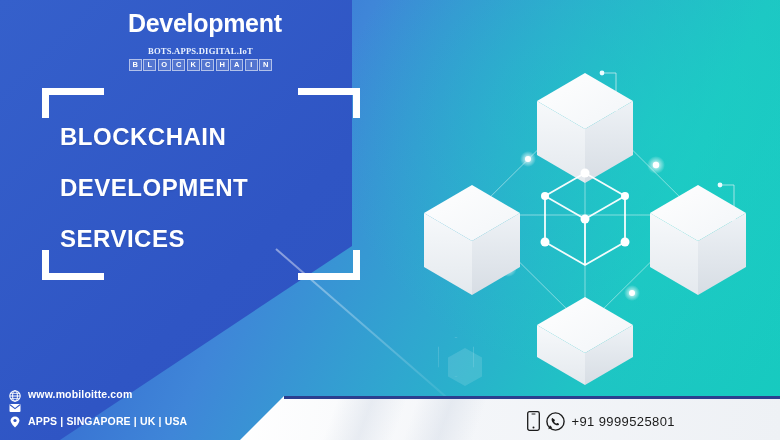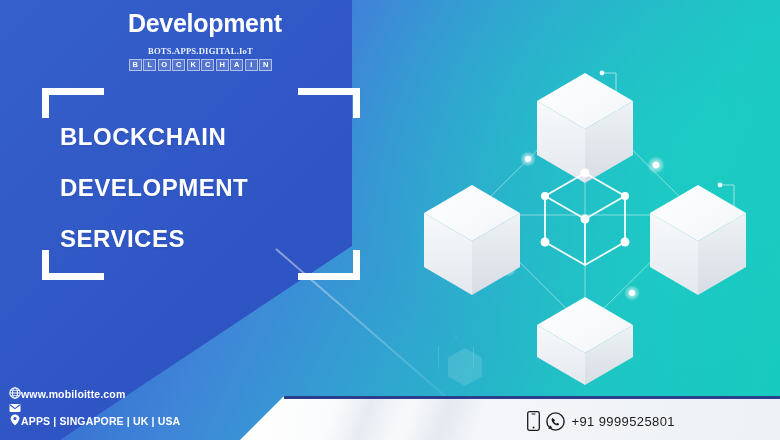--- a/index.html
+++ b/index.html
@@ -122,21 +122,21 @@
   
   .contact{
     position:absolute;left:9px;bottom:12px;
     color:#ffffff;
     font-size:10.5px;
     line-height:14.5px;
     font-family:"Liberation Sans", sans-serif;
     font-weight:bold;
     letter-spacing:.15px;
   }
-  .contact-row{display:flex;align-items:flex-start;}
+  .contact-row{display:flex;align-items:flex-end;gap:7px;}
   .contact-row .ci{width:12px;height:12px;flex:0 0 12px;display:flex;align-items:center;justify-content:center;}
   .contact-row .ci svg{display:block;}
 
   
   .footer-bar{
     position:absolute;right:0;bottom:0;
     width:540px;height:44px;
     background:linear-gradient(100deg,#ffffff 0%, #f4f6f9 40%, #eef1f5 100%);
     clip-path:polygon(44px 0, 540px 0, 540px 44px, 0 44px);
   }

